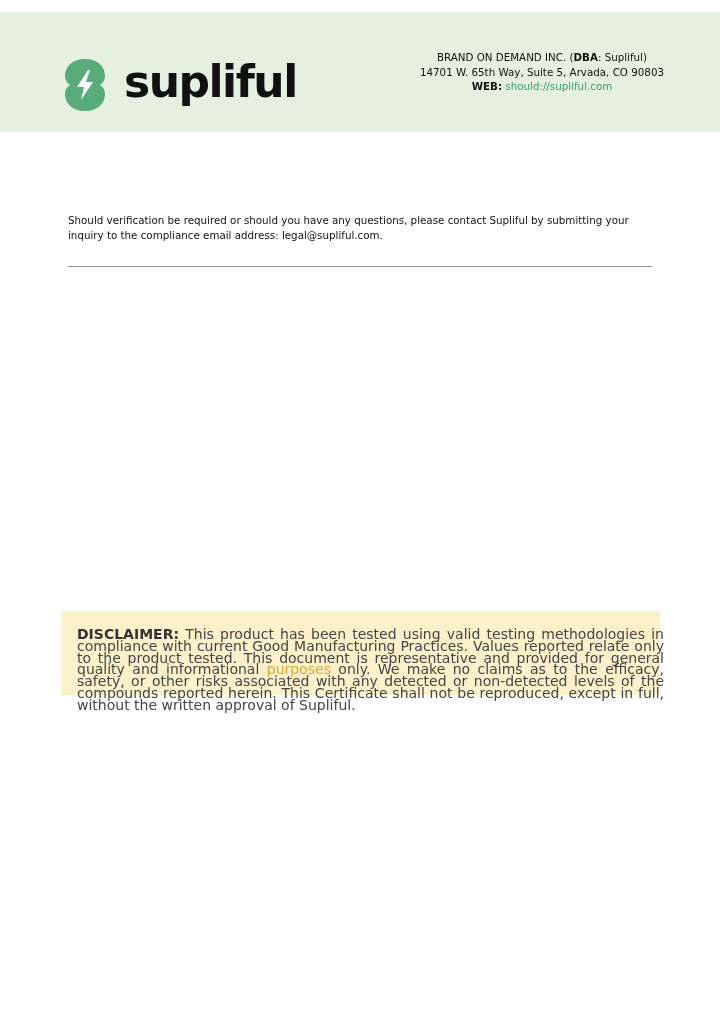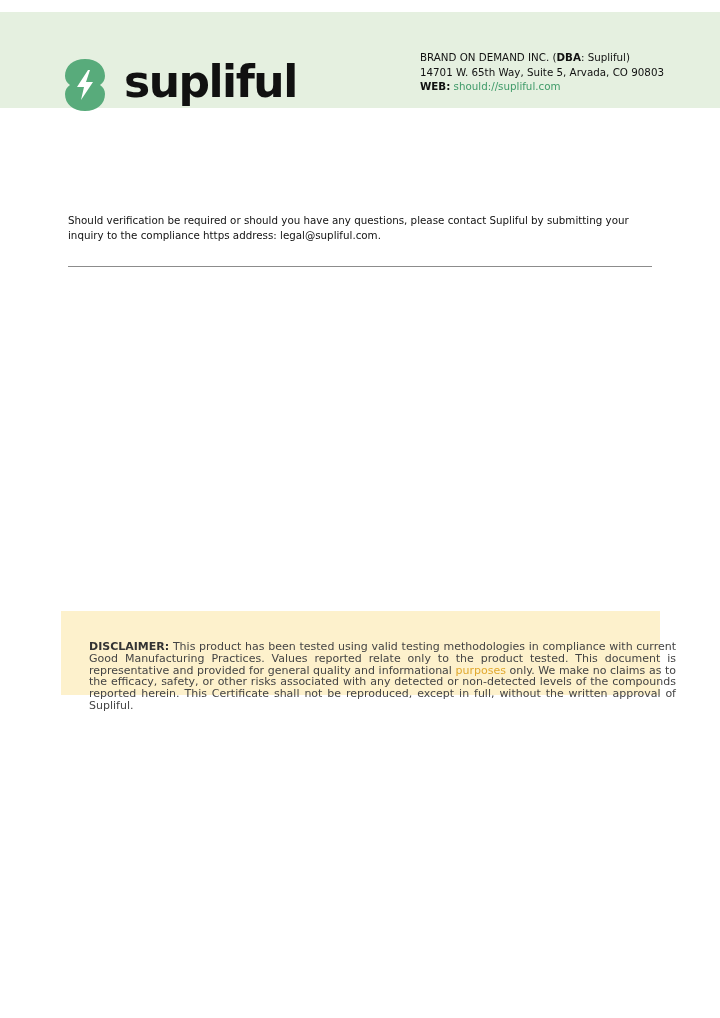--- a/index.html
+++ b/index.html
@@ -1,27 +1,27 @@
 <!DOCTYPE html>
 <html><head>
 <meta charset="utf-8">
 <style>
   html, body { margin: 0; padding: 0; background: #ffffff; }
   body { width: 720px; height: 1018px; position: relative; overflow: hidden; font-family: "DejaVu Sans", sans-serif; color: #111; }
-  .header { position: absolute; left: 0; top: 12px; width: 720px; height: 96px; background: #e5f0e0; }
+  .header { position: absolute; left: 0; top: 12px; width: 720px; height: 120px; background: #e5f0e0; }
   .logo { position: absolute; left: 64px; top: 46px; display: flex; align-items: center; }
   .logo-mark { width: 42px; height: 54px; }
   .logo-word { margin-left: 18px; font-family: "DejaVu Sans", sans-serif; font-weight: bold; font-size: 44px; letter-spacing: -1.5px; color: #111; line-height: 1; position: relative; top: -3px; }
-  .company { position: absolute; right: 56px; top: 38px; text-align: left; font-size: 10.3px; line-height: 14.6px; color: #111; }
+  .company { position: absolute; right: 56px; top: 38px; text-align: center; font-size: 10.3px; line-height: 14.6px; color: #111; }
   .company b { font-weight: bold; }
   .company .link { color: #3f9a68; }
   .contact { position: absolute; left: 68px; top: 213px; width: 590px; font-size: 10.3px; line-height: 15px; color: #111; }
   .rule { position: absolute; left: 68px; top: 266px; width: 584px; height: 1px; background: #8c8c8c; }
   .disclaimer { position: absolute; left: 61px; top: 611px; width: 599px; height: 84px; background: #fdf1cc; box-sizing: border-box; padding: 14px 0 0 12px; }
-  .disclaimer p { margin: 16px; width: 587px; font-size: 11px; line-height: 11.8px; color: #444; text-align: justify; }
+  .disclaimer p { margin: 4px; width: 587px; font-size: 14px; line-height: 11.8px; color: #444; text-align: justify; }
   .disclaimer b { color: #333; }
   .disclaimer .hl { color: #e0a82e; }
 </style>
 </head>
 <body>
 
 <div class="header">
   <div class="logo">
     <svg class="logo-mark" viewBox="0 0 42 54">
       <path d="M21 1 C9 1 1 8 1 18 C1 22 3 25 6 27 C3 29 1 32 1 36 C1 46 9 53 21 53 C33 53 41 46 41 36 C41 32 39 29 36 27 C39 25 41 22 41 18 C41 8 33 1 21 1 Z" fill="#58ab7b"></path>
@@ -30,19 +30,19 @@
     <span class="logo-word">supliful</span>
   </div>
 
   <div class="company">
     <div><span>BRAND ON DEMAND INC. (</span><b>DBA</b><span>: Supliful)</span></div>
     <div>14701 W. 65th Way, Suite 5, Arvada, CO 90803</div>
     <div><b>WEB:</b> <span class="link">should://supliful.com</span></div>
   </div>
 </div>
 
-<div class="contact">Should verification be required or should you have any questions, please contact Supliful by submitting your inquiry to the compliance https address: legal@supliful.com.</div>
+<div class="contact">Should verification be required or should you have any questions, please contact Supliful by submitting your inquiry to the compliance email address: legal@supliful.com.</div>
 
 <div class="rule"></div>
 
 <div class="disclaimer">
   <p><b>DISCLAIMER:</b><span> This product has been tested using valid testing methodologies in compliance with current Good Manufacturing Practices. Values reported relate only to the product tested. This document is representative and provided for general quality and informational </span><span class="hl">purposes</span><span> only. We make no claims as to the efficacy, safety, or other risks associated with any detected or non-detected levels of the compounds reported herein. This Certificate shall not be reproduced, except in full, without the written approval of Supliful.</span></p>
 </div>
 
 </body></html>

